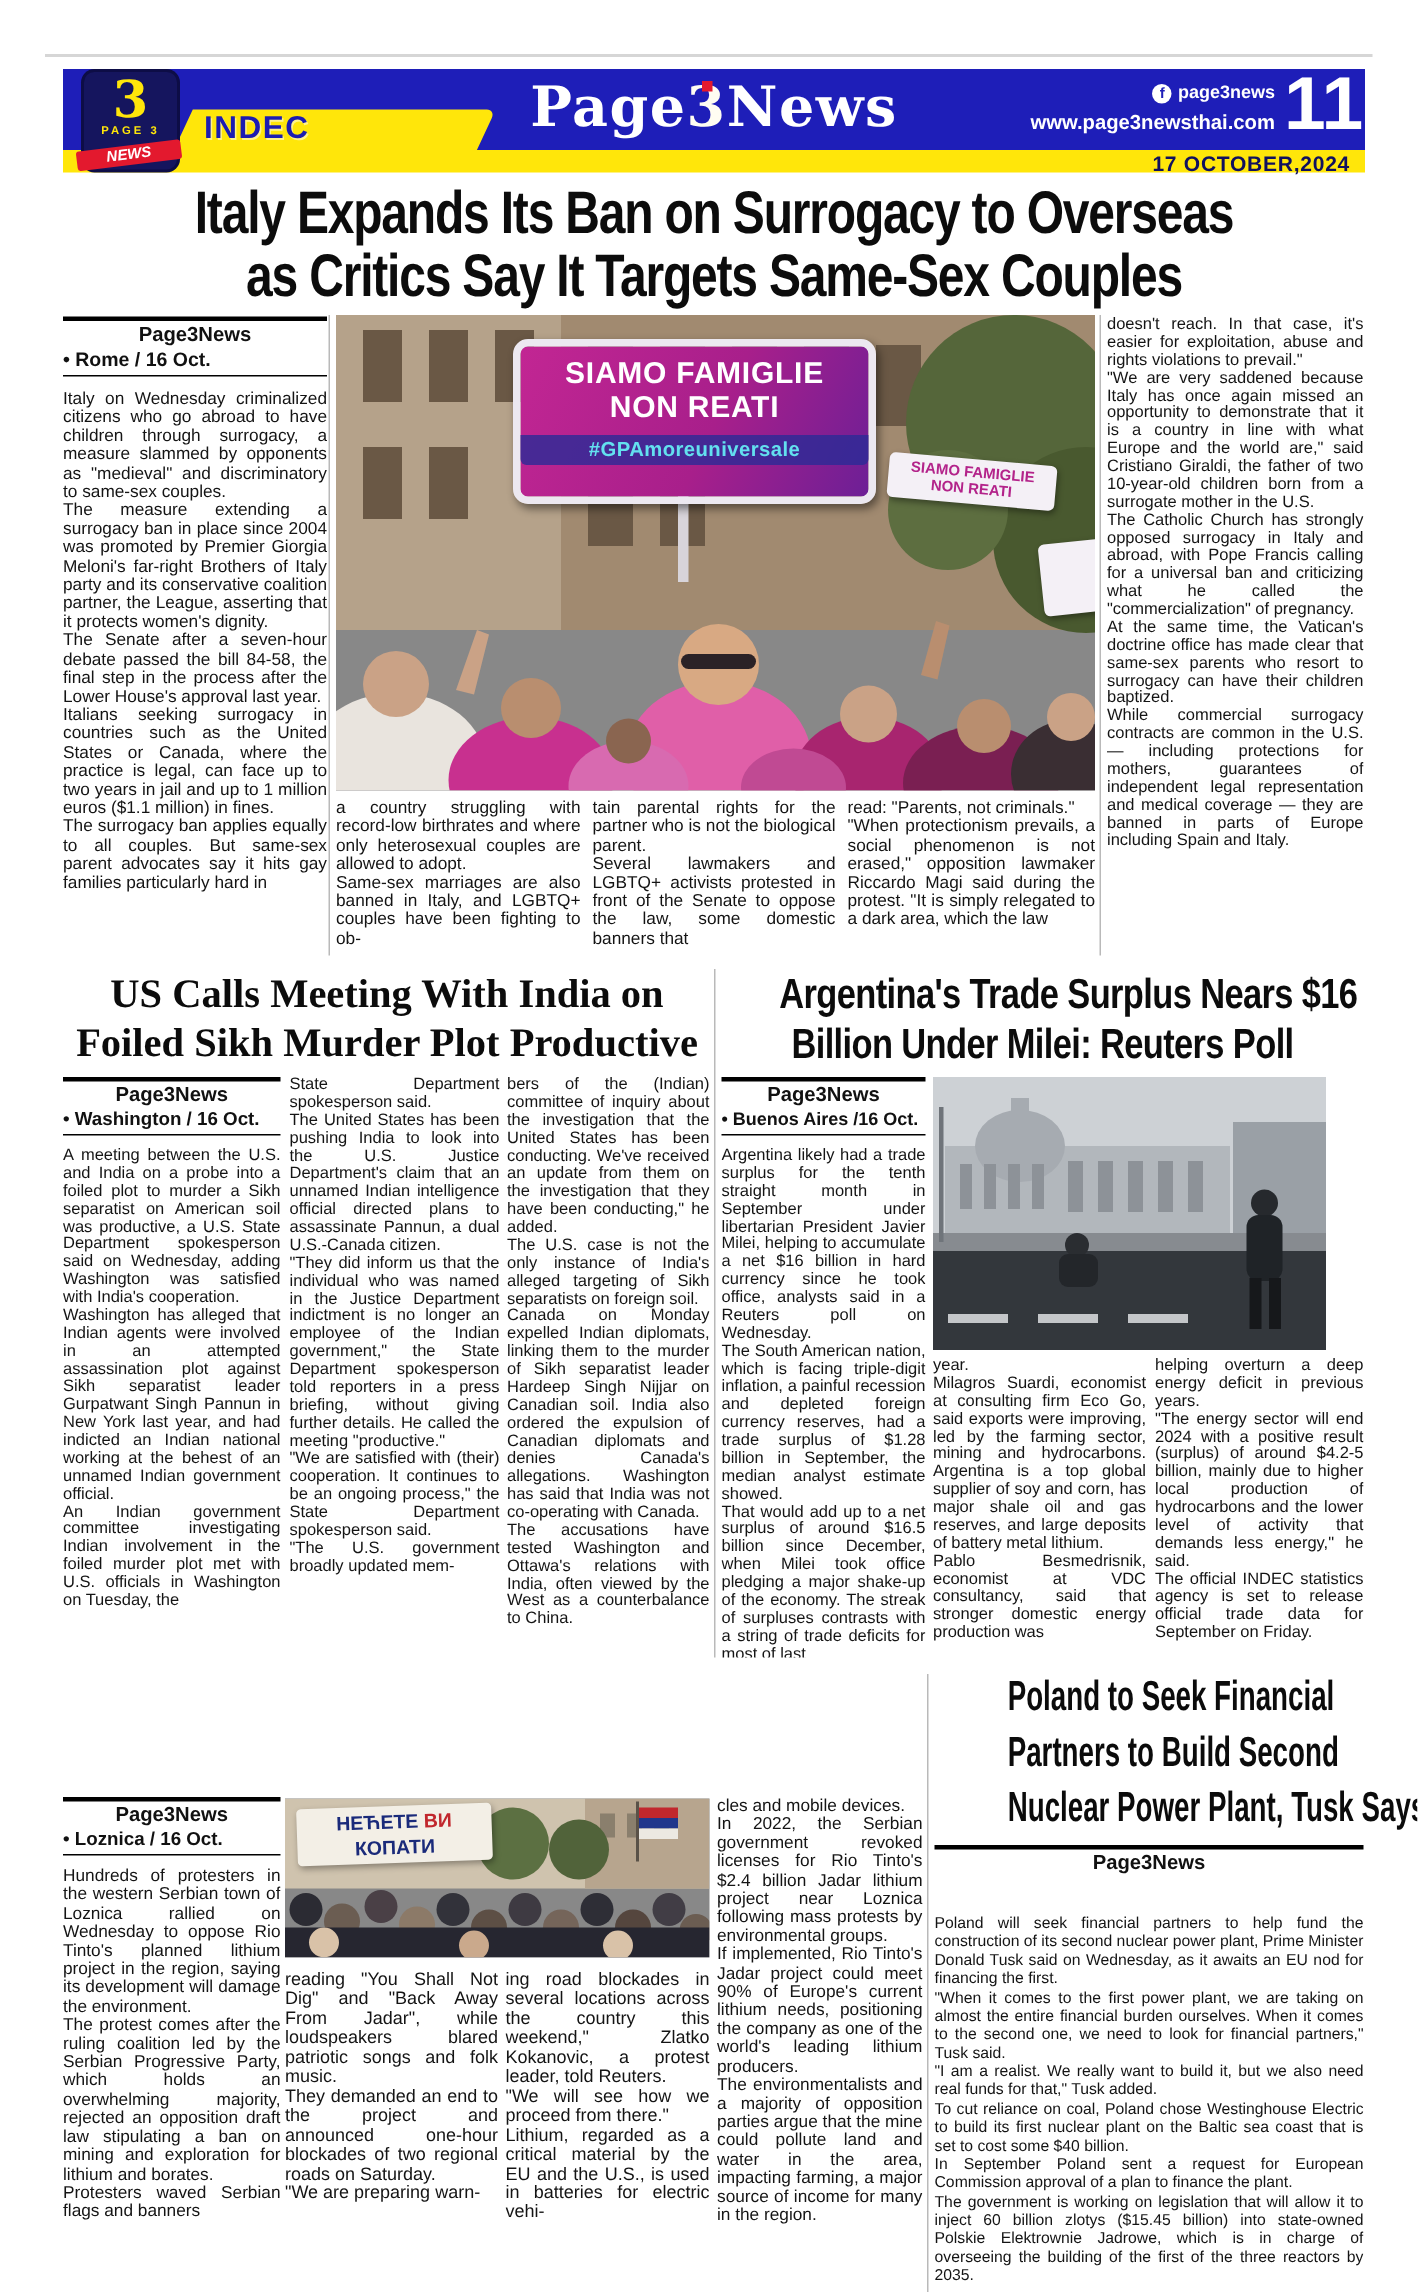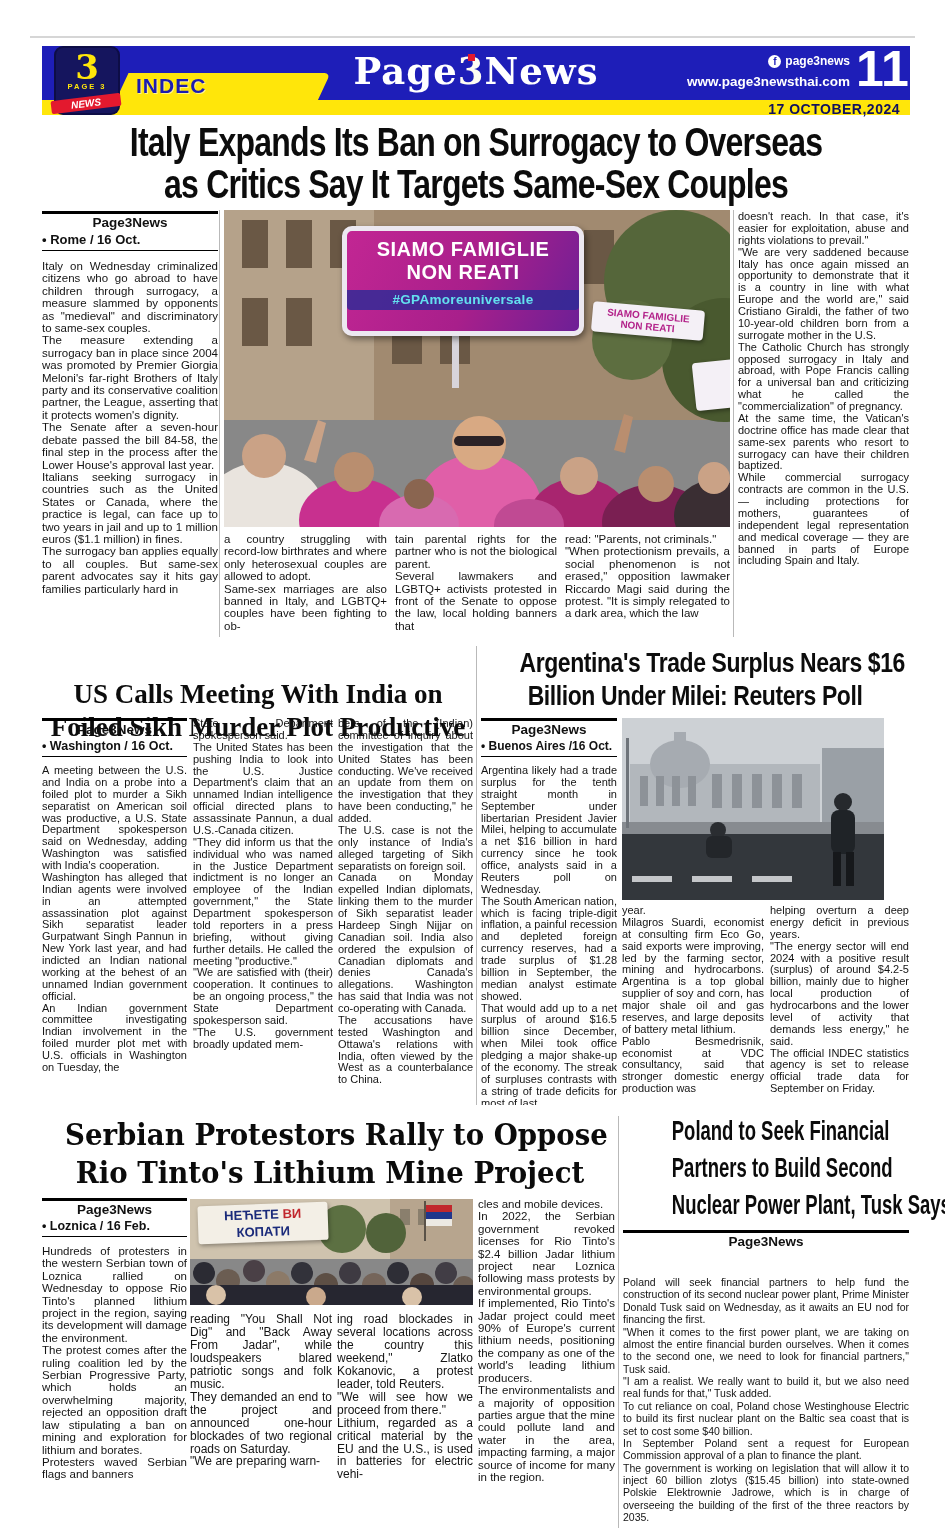--- a/index.html
+++ b/index.html
@@ -25,21 +25,21 @@
   .f-icon{display:inline-block;width:13px;height:13px;border-radius:50%;background:#fff;color:#1e1eb8;
           font-weight:bold;font-size:10px;line-height:13px;text-align:center;margin-right:4px;}
   .hdr-web{color:#fff;font-size:13.5px;font-weight:bold;text-align:right;}
   .page-num{color:#fff;font-size:50px;font-weight:bold;line-height:50px;}
   .hdr-date{color:#10105e;font-weight:bold;font-size:14px;text-align:right;line-height:16px;letter-spacing:.5px;}
 
   
   .hl-main{font-weight:bold;font-size:40px;line-height:1.06;letter-spacing:-1px;color:#0c0c0c;
            text-align:center;transform:scaleX(.80);transform-origin:center top;white-space:nowrap;}
   .hl-serif{font-family:"Liberation Serif",serif;font-weight:bold;font-size:27px;line-height:1.22;
-            color:#0c0c0c;text-align:center;margin-top:32px;}
+            color:#0c0c0c;text-align:center;}
   .hl-sans2{font-weight:bold;font-size:28px;line-height:1.18;color:#0c0c0c;text-align:center;
             transform:scaleX(.82);transform-origin:center top;white-space:nowrap;letter-spacing:-.5px;}
   .hl-cooper{font-family:"DejaVu Serif",serif;font-weight:bold;font-size:30px;line-height:1.26;color:#0b0b0b;
              text-align:center;transform:scaleX(.92);transform-origin:center top;white-space:nowrap;}
   .hl-cond{font-weight:bold;font-size:28px;line-height:1.32;color:#0b0b0b;text-align:center;
            transform:scaleX(.66);transform-origin:center top;white-space:nowrap;}
 
   
   .byline{font-weight:bold;}
   .byline .src{text-align:center;border-top:3px solid #000;font-size:13.5px;padding-top:1px;}
@@ -157,21 +157,21 @@
       <div class="tag">#GPAmoreuniversale</div>
     </div>
     <div class="abs sign-small" style="left:368px;top:96px;width:108px;transform:rotate(5deg);white-space:pre-line;">SIAMO FAMIGLIE
 NON REATI</div>
     <div class="abs sign-small" style="left:470px;top:150px;width:60px;height:40px;transform:rotate(-6deg);"></div>
   </div>
 
   <div class="abs bt" style="left:224px;top:533px;width:163px;height:103px;">a country struggling with record-low birthrates and where only heterosexual couples are allowed to adopt.
 Same-sex marriages are also banned in Italy, and LGBTQ+ couples have been fighting to ob-</div>
   <div class="abs bt" style="left:395px;top:533px;width:162px;height:103px;">tain parental rights for the partner who is not the biological parent.
-Several lawmakers and LGBTQ+ activists protested in front of the Senate to oppose the law, local holding banners that</div>
+Several lawmakers and LGBTQ+ activists protested in front of the Senate to oppose the law, some domestic banners that</div>
   <div class="abs bt" style="left:565px;top:533px;width:165px;height:103px;">read: "Parents, not criminals."
 "When protectionism prevails, a social phenomenon is not erased," opposition lawmaker Riccardo Magi said during the protest. "It is simply relegated to a dark area, which the law</div>
 
   <div class="abs vrule" style="left:733px;top:210px;height:427px;"></div>
   <div class="abs bt" style="left:738px;top:211px;width:171px;height:426px;font-size:11px;">doesn't reach. In that case, it's easier for exploitation, abuse and rights violations to prevail."
 "We are very saddened because Italy has once again missed an opportunity to demonstrate that it is a country in line with what Europe and the world are," said Cristiano Giraldi, the father of two 10-year-old children born from a surrogate mother in the U.S.
 The Catholic Church has strongly opposed surrogacy in Italy and abroad, with Pope Francis calling for a universal ban and criticizing what he called the "commercialization" of pregnancy.
 At the same time, the Vatican's doctrine office has made clear that same-sex parents who resort to surrogacy can have their children baptized.
 While commercial surrogacy contracts are common in the U.S. — including protections for mothers, guarantees of independent legal representation and medical coverage — they are banned in parts of Europe including Spain and Italy.</div>
 
@@ -252,29 +252,23 @@
       <rect x="4" y="20" width="3" height="90" fill="#6f747a"></rect>
     </svg>
   </div>
   <div class="abs bt" style="left:622px;top:905px;width:142px;height:200px;font-size:11px;">year.
 Milagros Suardi, economist at consulting firm Eco Go, said exports were improving, led by the farming sector, mining and hydrocarbons. Argentina is a top global supplier of soy and corn, has major shale oil and gas reserves, and large deposits of battery metal lithium.
 Pablo Besmedrisnik, economist at VDC consultancy, said that stronger domestic energy production was</div>
   <div class="abs bt" style="left:770px;top:905px;width:139px;height:200px;font-size:11px;">helping overturn a deep energy deficit in previous years.
 "The energy sector will end 2024 with a positive result (surplus) of around $4.2-5 billion, mainly due to higher local production of hydrocarbons and the lower level of activity that demands less energy," he said.
 The official INDEC statistics agency is set to release official trade data for September on Friday.</div>
 
-  <div class="abs" style="left:42px;top:1116px;width:576px;">
-    <div class="hl-cooper">
-      <div>Serbian Protestors Rally to Oppose</div>
-      <div>Rio Tinto's Lithium Mine Project</div>
-    </div>
-  </div>
   <div class="abs byline" style="left:42px;top:1198px;width:145px;">
     <div class="src">Page3News</div>
-    <div class="dl" style="font-size:12.5px;">•  Loznica  /  16  Feb.</div>
+    <div class="dl" style="font-size:12.5px;">•  Loznica  /  16  Oct.</div>
   </div>
   <div class="abs bt" style="left:42px;top:1245px;width:145px;height:283px;">Hundreds of protesters in the western Serbian town of Loznica rallied on Wednesday to oppose Rio Tinto's planned lithium project in the region, saying its development will damage the environment.
 The protest comes after the ruling coalition led by the Serbian Progressive Party, which holds an overwhelming majority, rejected an opposition draft law stipulating a ban on mining and exploration for lithium and borates.
 Protesters waved Serbian flags and banners</div>
 
   <div class="abs photo" style="left:190px;top:1199px;width:283px;height:106px;">
     <svg width="283" height="106" viewBox="0 0 283 106" preserveAspectRatio="none">
       <rect x="0" y="0" width="283" height="60" fill="#cfc3ae"></rect>
       <rect x="200" y="0" width="83" height="60" fill="#b7a58e"></rect>
       <g fill="#8a7f6d">

